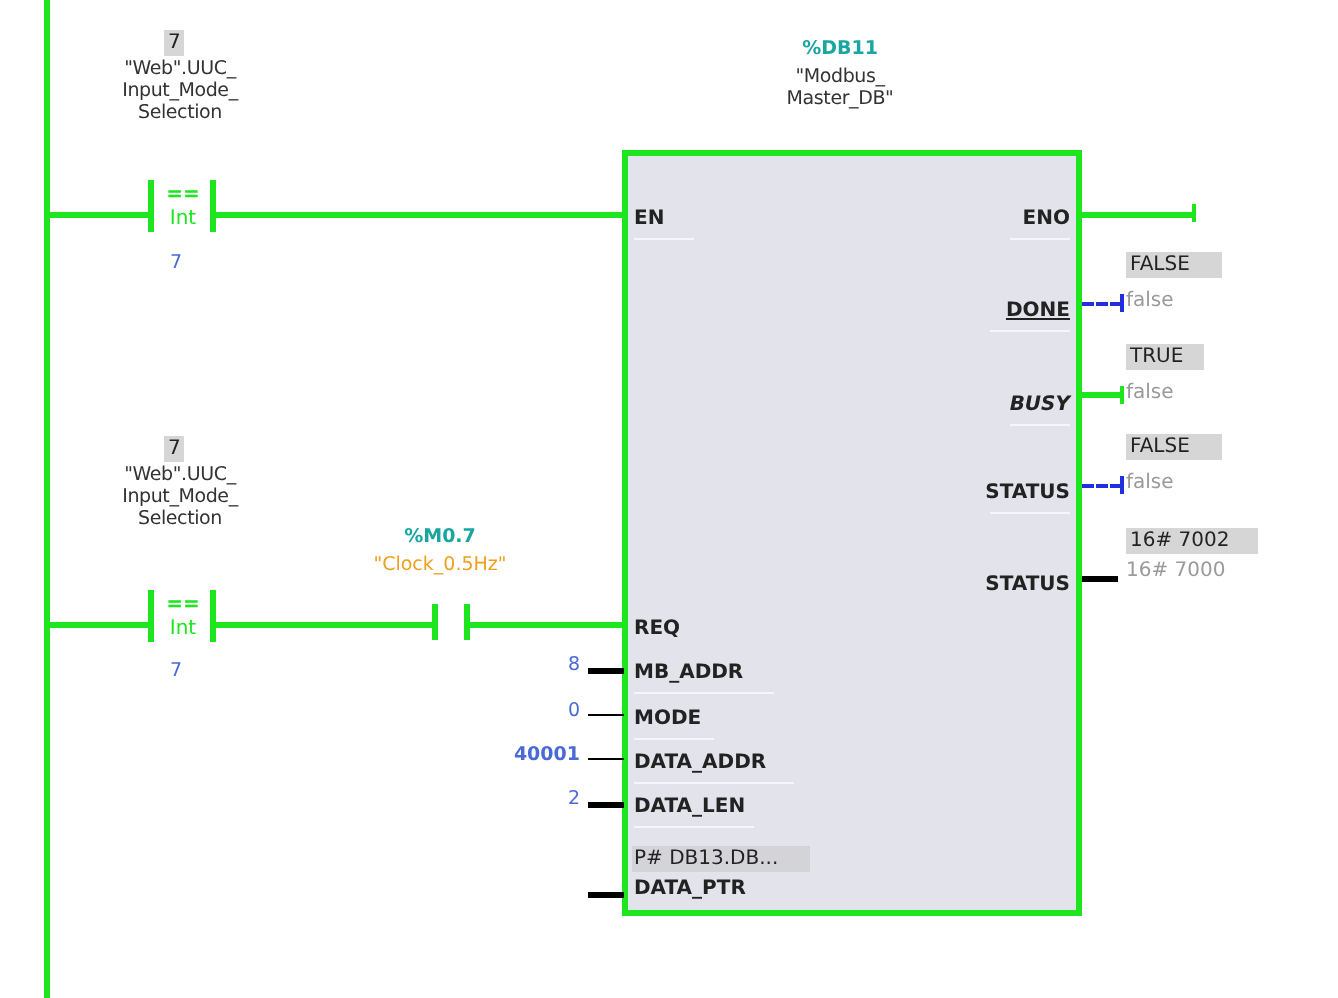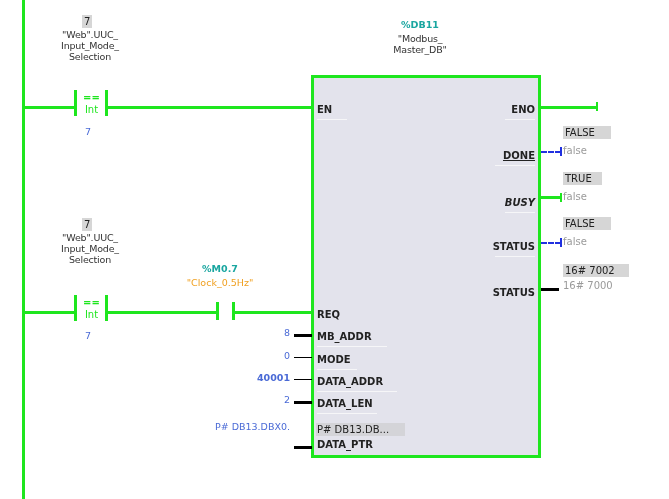--- a/index.html
+++ b/index.html
@@ -136,15 +136,14 @@
 <div class="blue-txt" style="left:240px; top:350px; width:50px;">0</div>
 <div class="thin-wire" style="left:294px; top:357px; width:18px;"></div>
 
 <div class="blue-txt" style="left:230px; top:372px; width:60px;font-weight:bold;">40001</div>
 <div class="thin-wire" style="left:294px; top:379px; width:18px;"></div>
 
 <div class="blue-txt" style="left:240px; top:394px; width:50px;">2</div>
 <div class="blk-wire" style="left:294px; top:401px; width:18px;"></div>
 
 <div class="blue-txt" style="left:170px; top:421px; width:120px;">
-  <div>P# DB13.DBX0.</div>
 </div>
 <div class="blk-wire" style="left:294px; top:446px; width:18px;"></div>
 
 </body></html>

